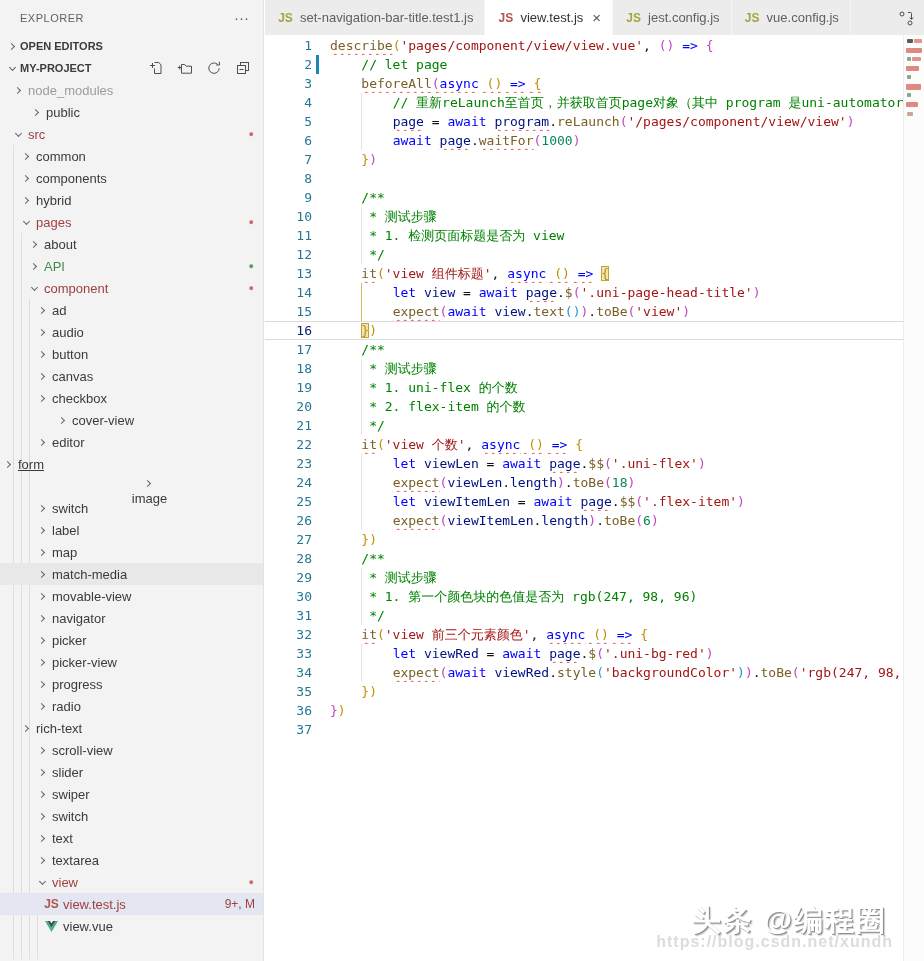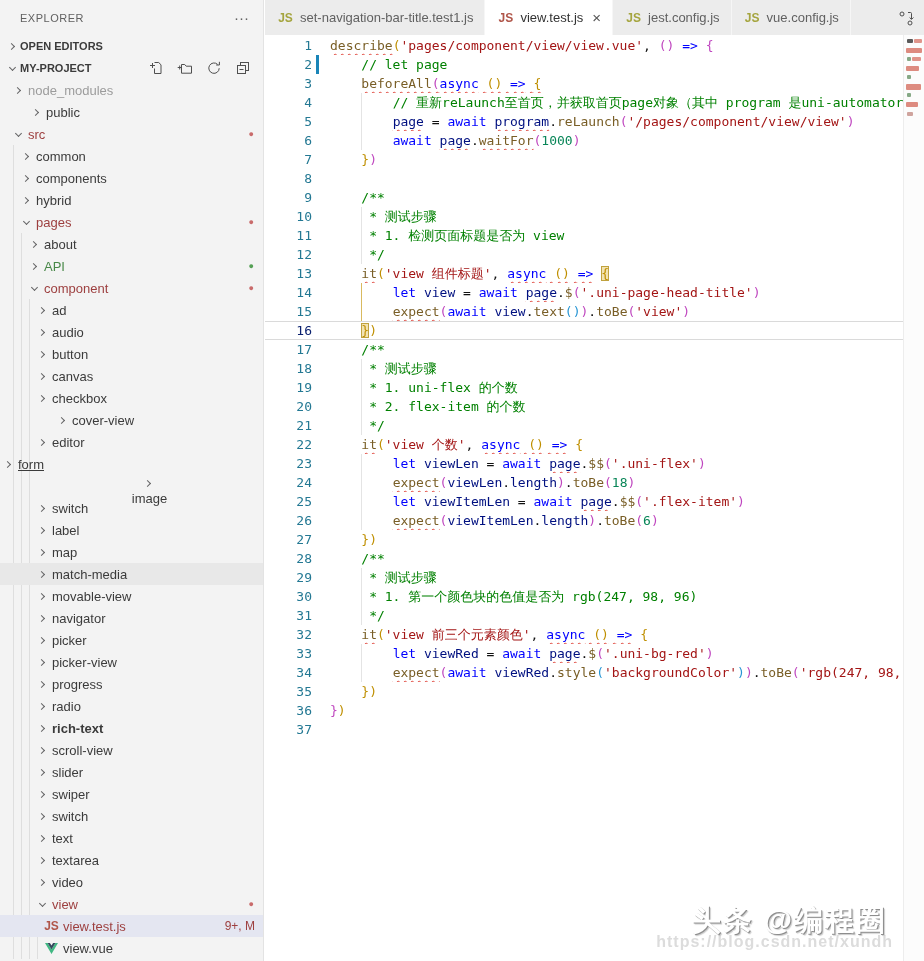--- a/index.html
+++ b/index.html
@@ -321,21 +321,21 @@
           <span class="lbl">progress</span>
           <span class="sp"></span>
         </div>
         <div class="row" style="padding-left: 34px;">
           <span class="chev right">
             <i></i>
           </span>
           <span class="lbl">radio</span>
           <span class="sp"></span>
         </div>
-        <div class="row" style="padding-left: 34px; font-weight: bold;">
+        <div class="row" style="padding-left: 18px;">
           <span class="chev right">
             <i></i>
           </span>
           <span class="lbl">rich-text</span>
           <span class="sp"></span>
         </div>
         <div class="row" style="padding-left: 34px;">
           <span class="chev right">
             <i></i>
           </span>
@@ -368,27 +368,20 @@
             <i></i>
           </span>
           <span class="lbl">text</span>
           <span class="sp"></span>
         </div>
         <div class="row" style="padding-left: 34px;">
           <span class="chev right">
             <i></i>
           </span>
           <span class="lbl">textarea</span>
-          <span class="sp"></span>
-        </div>
-        <div class="row" style="padding-left: 34px;">
-          <span class="chev right">
-            <i></i>
-          </span>
-          <span class="lbl">video</span>
           <span class="sp"></span>
         </div>
         <div class="row mod" style="padding-left: 34px;">
           <span class="chev down">
             <i></i>
           </span>
           <span class="lbl">view</span>
           <span class="sp"></span>
           <span class="dot red">●</span>
         </div>

